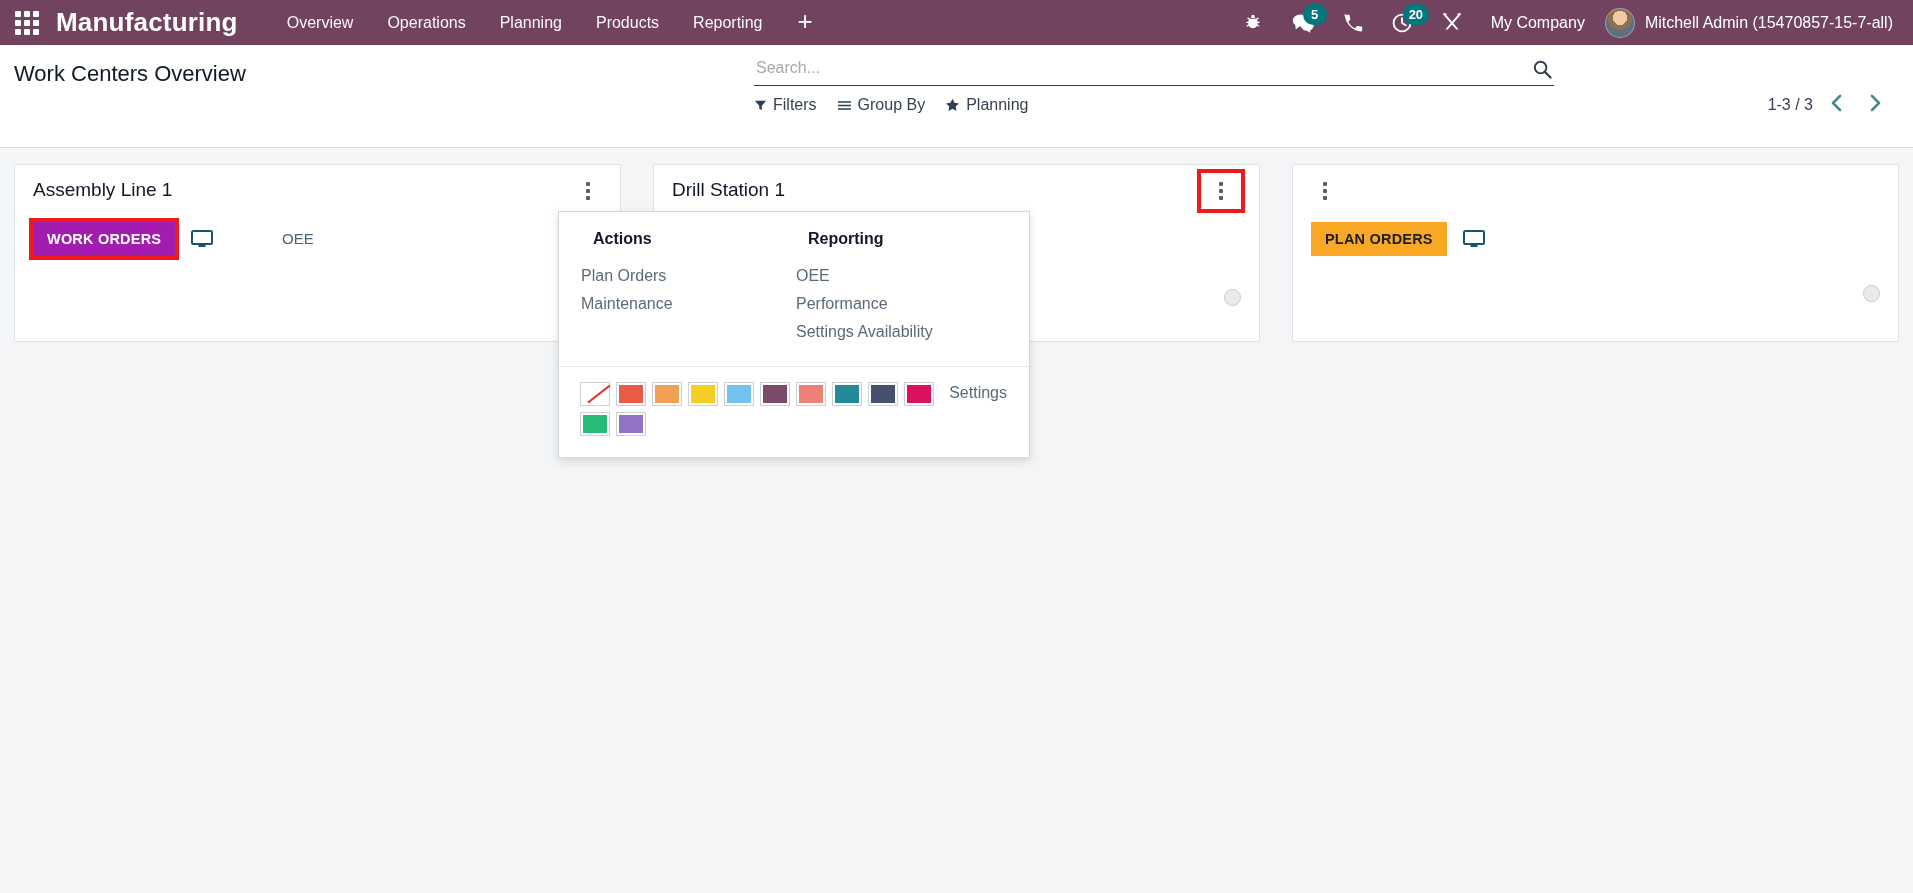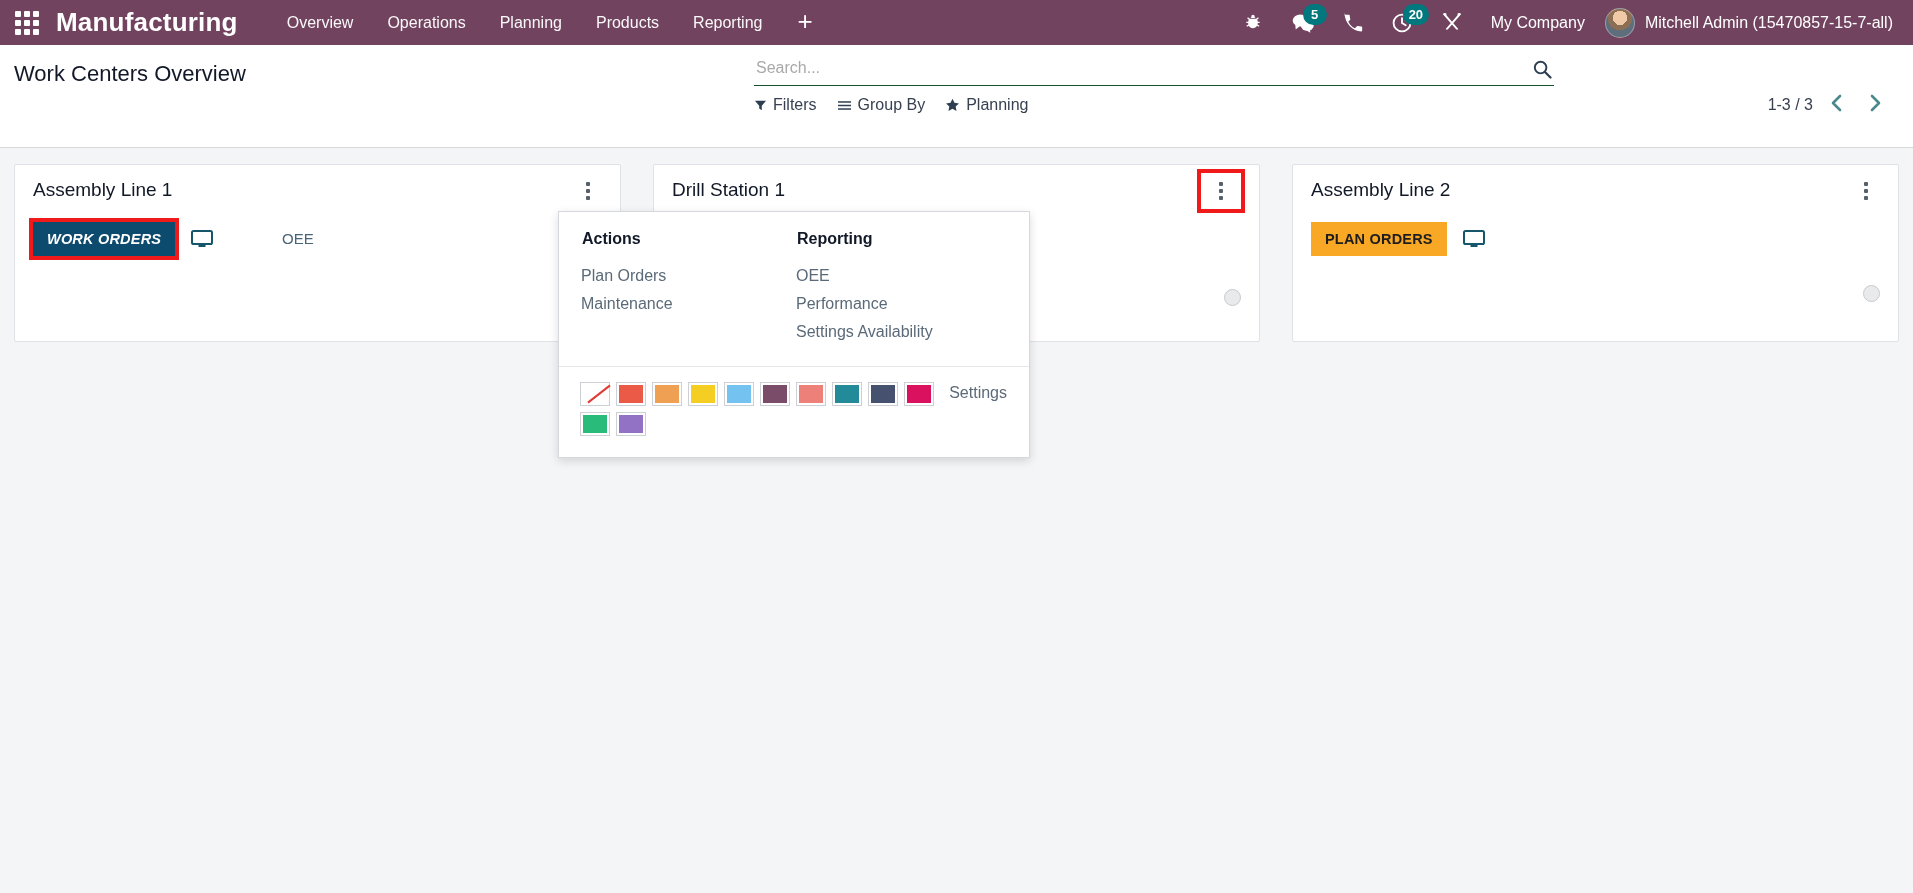--- a/index.html
+++ b/index.html
@@ -230,21 +230,21 @@
     border: 0;
     padding: 9px 14px;
     font-size: 14.5px;
     font-weight: bold;
     letter-spacing: .2px;
     cursor: pointer;
     font-family: "Liberation Sans", sans-serif;
     border-radius: 0;
     white-space: nowrap;
   }
-  .btn-work-orders { background: #0c4a6e; color: #ffffff; font-style: italic; }
+  .btn-work-orders { background: #a21caf; color: #ffffff; }
   .btn-plan-orders { background: #f9a825; color: #1d1d1d; }
   .btn-outline-red { outline: 4px solid #f01a1a; }
   .screen-icon { margin-left: 16px; display: flex; align-items: center; cursor: pointer; }
   .kpi {
     margin-left: auto;
     display: flex; align-items: baseline; gap: 0;
     width: 320px;
     justify-content: space-between;
   }
   .kpi-label { font-size: 15px; color: #46647a; cursor: pointer; }
@@ -275,21 +275,21 @@
   .dd-cols {
     display: flex;
     padding: 18px 22px 20px 22px;
   }
   .dd-col { width: 50%; }
   .dd-col + .dd-col { padding-left: 2px; }
   .dd-heading {
     font-size: 16px;
     font-weight: bold;
     color: #111827;
-    margin: 0 0 14px 1px;
+    margin: 0 0 14px 12px;
   }
   .dd-link {
     display: block;
     font-size: 16px;
     color: #5b6a78;
     padding: 5px 0;
     cursor: pointer;
     text-decoration: none;
   }
   .dd-divider { border-top: 1px solid #e4e6e9; }
@@ -515,21 +515,20 @@
           </svg>
         </span>
       </div>
       <div class="kcard-foot">
         <span class="status-dot"></span>
       </div>
     </div>
 
     <div class="kcard">
       <div class="kcard-head">
-        <h2 class="kcard-title">Assembly Line 2</h2>
         <div class="kebab">
           <i></i>
             <i></i>
             <i></i>
         </div>
       </div>
       <div class="kcard-body">
         <button class="btn-action btn-plan-orders">PLAN ORDERS</button>
         <span class="screen-icon">
           <svg width="22" height="18" viewBox="0 0 22 18">

